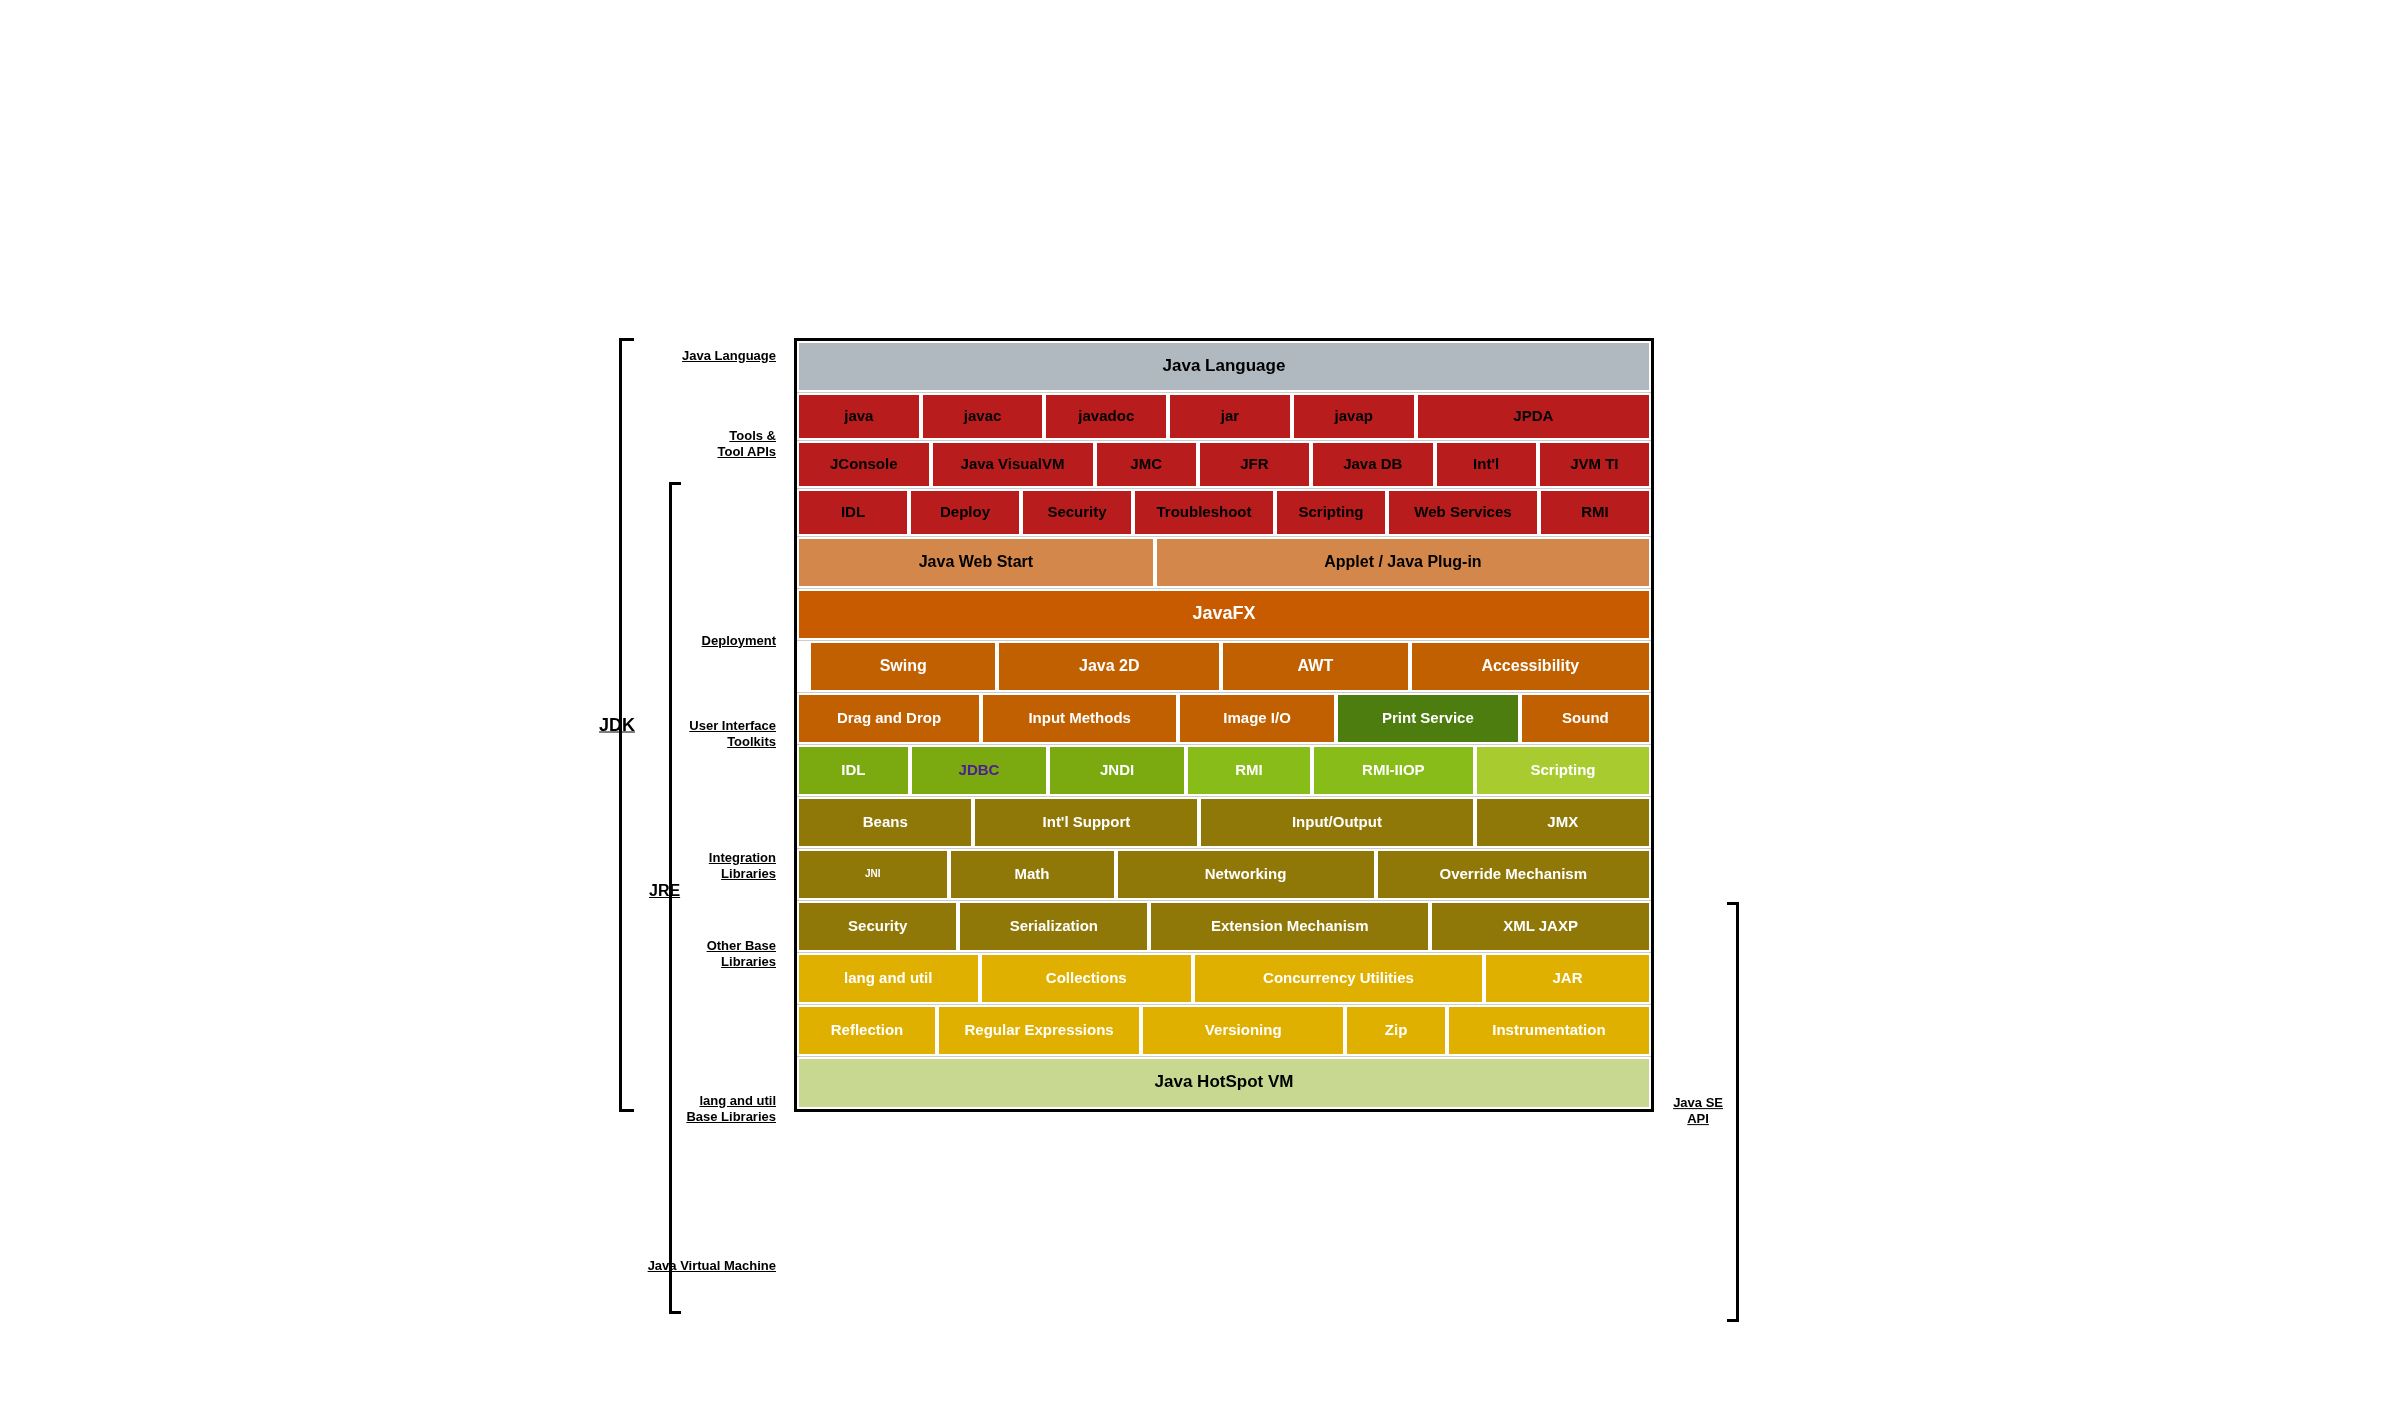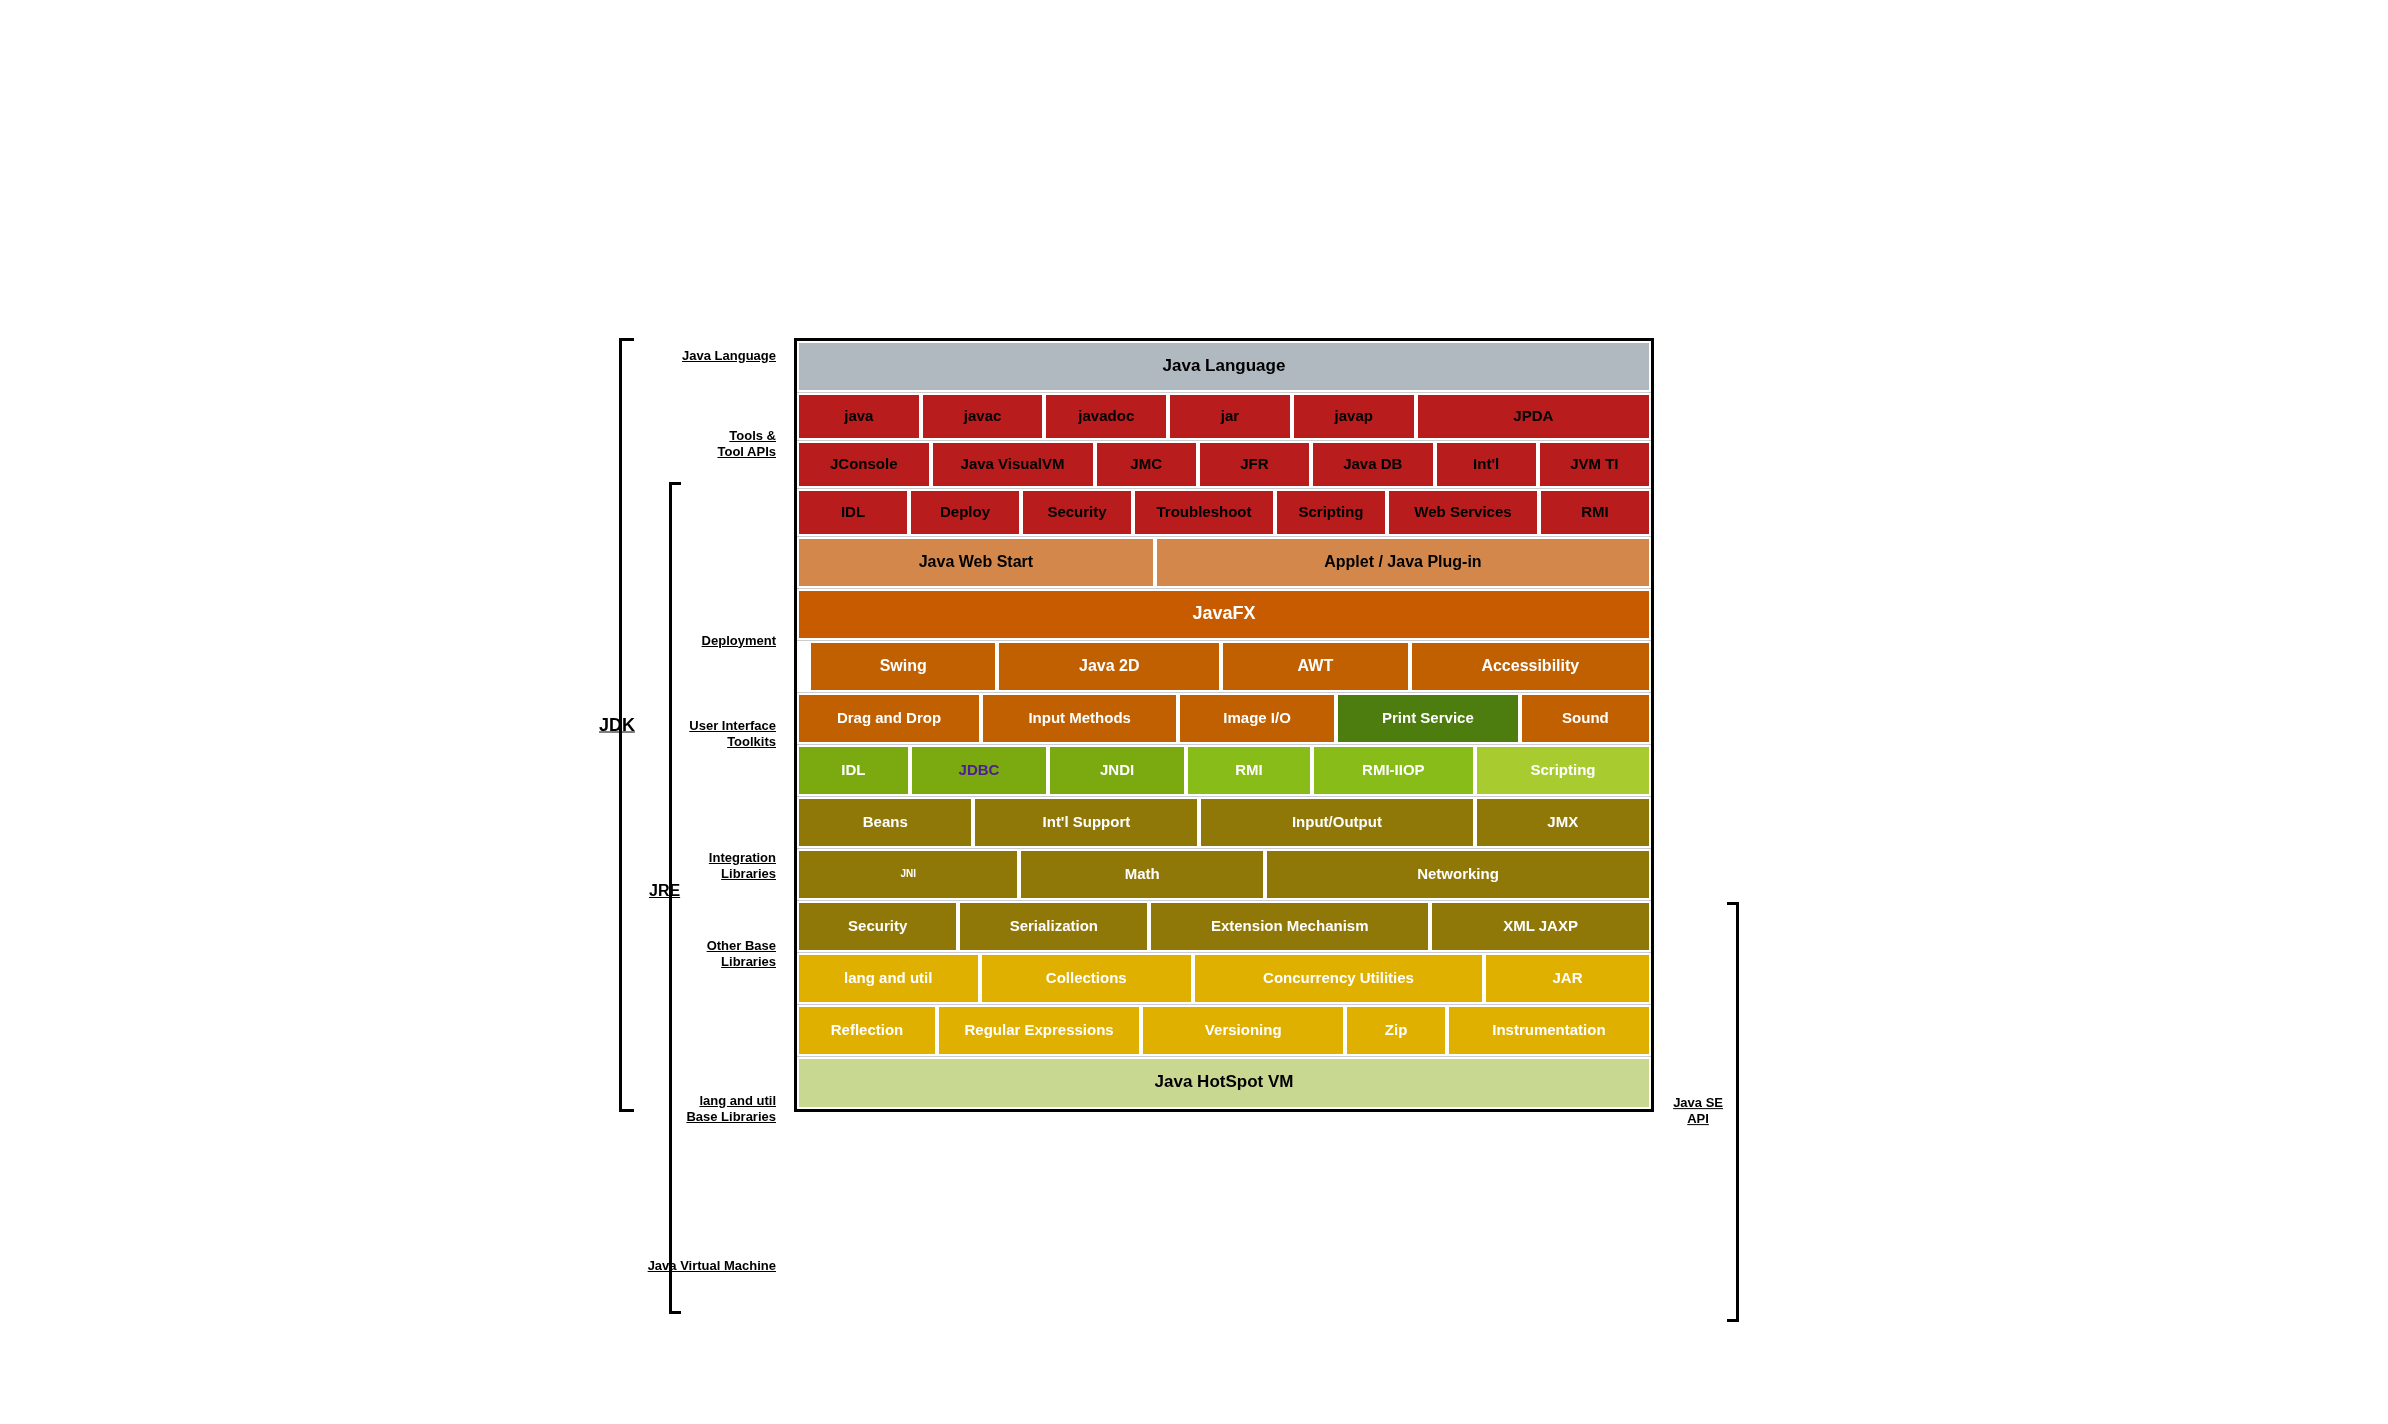--- a/index.html
+++ b/index.html
@@ -115,20 +115,21 @@
         <div class="cell" style="flex:1; background-color:#907808; color:#fff; font-size:15px;">Beans</div>
         <div class="cell" style="flex:1.3; background-color:#907808; color:#fff; font-size:15px;">Int'l Support</div>
         <div class="cell" style="flex:1.6; background-color:#907808; color:#fff; font-size:15px;">Input/Output</div>
         <div class="cell" style="flex:1; background-color:#907808; color:#fff; font-size:15px;">JMX</div>
       </div>
 
       <div class="grid-row" style="height:52px;">
         <div class="cell" style="flex:0.9; background-color:#907808; color:#fff; font-size:10px;">JNI</div>
         <div class="cell" style="flex:1; background-color:#907808; color:#fff; font-size:15px;">Math</div>
         <div class="cell" style="flex:1.6; background-color:#907808; color:#fff; font-size:15px;">Networking</div>
+        <div class="cell" style="flex:1.7; background-color:#907808; color:#fff; font-size:15px;">Override Mechanism</div>
       </div>
 
       <div class="grid-row" style="height:52px;">
         <div class="cell" style="flex:1; background-color:#907808; color:#fff; font-size:15px;">Security</div>
         <div class="cell" style="flex:1.2; background-color:#907808; color:#fff; font-size:15px;">Serialization</div>
         <div class="cell" style="flex:1.8; background-color:#907808; color:#fff; font-size:15px;">Extension Mechanism</div>
         <div class="cell" style="flex:1.4; background-color:#907808; color:#fff; font-size:15px;">XML JAXP</div>
       </div>
 
       <div class="grid-row" style="height:52px;">

